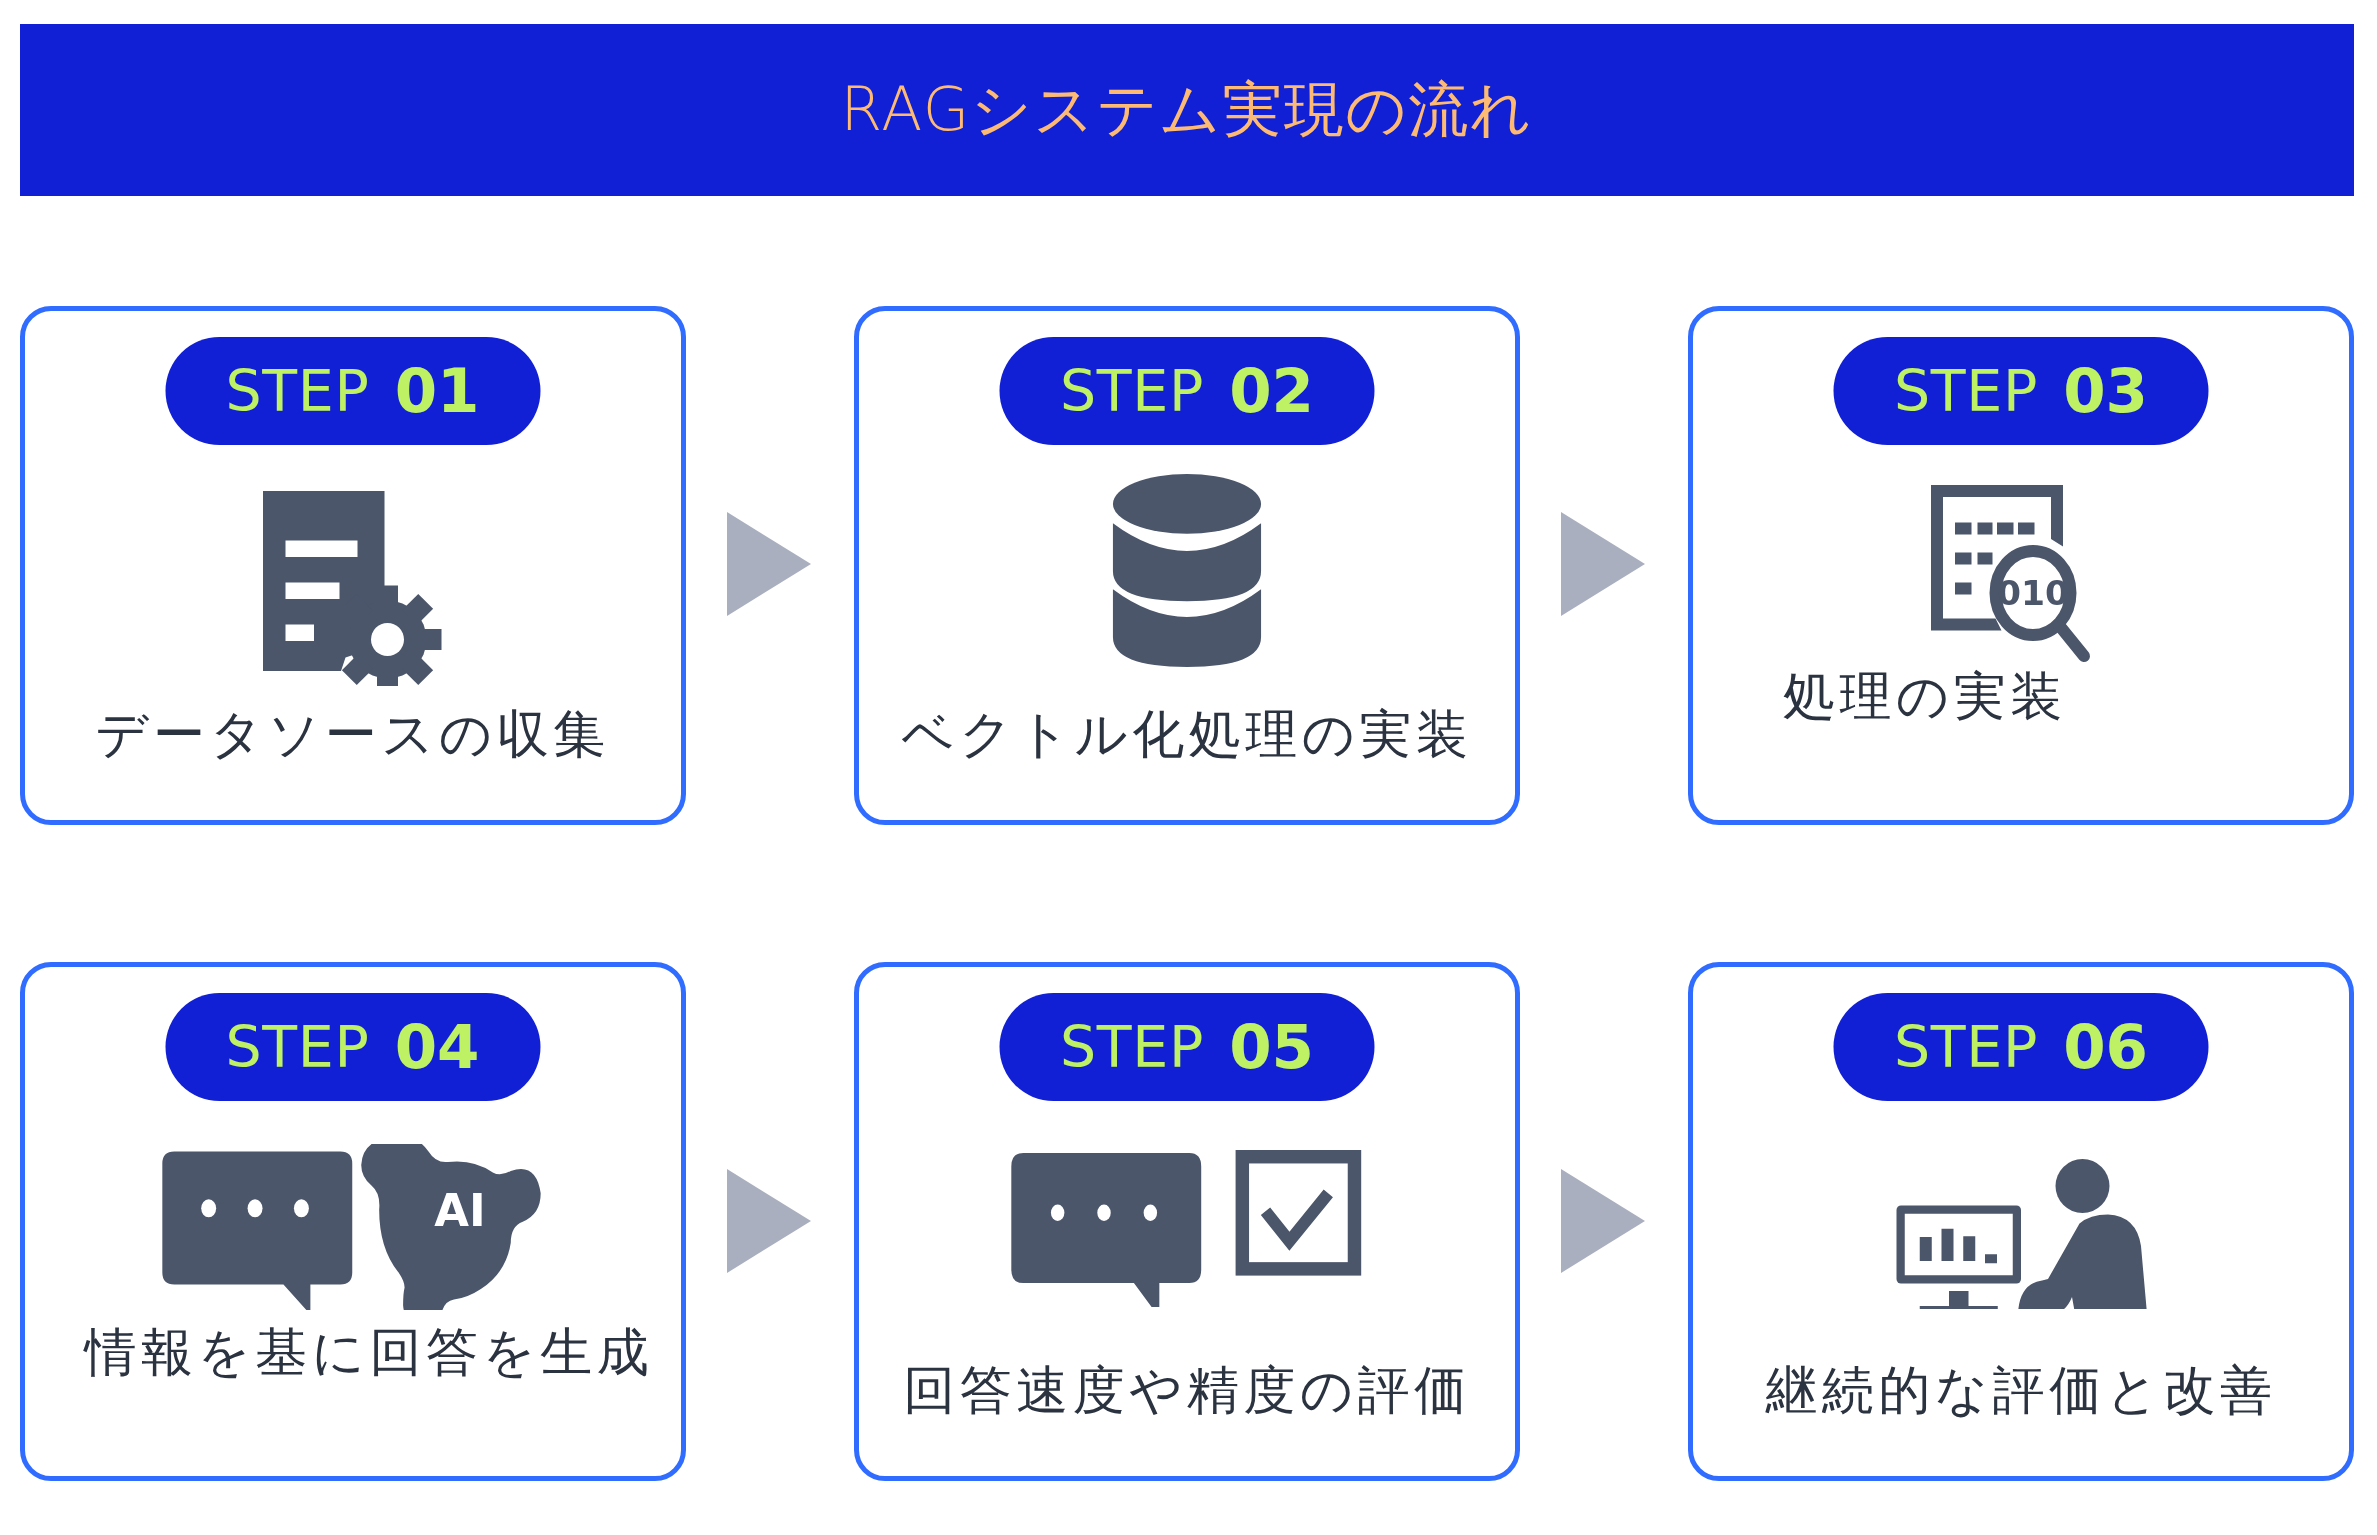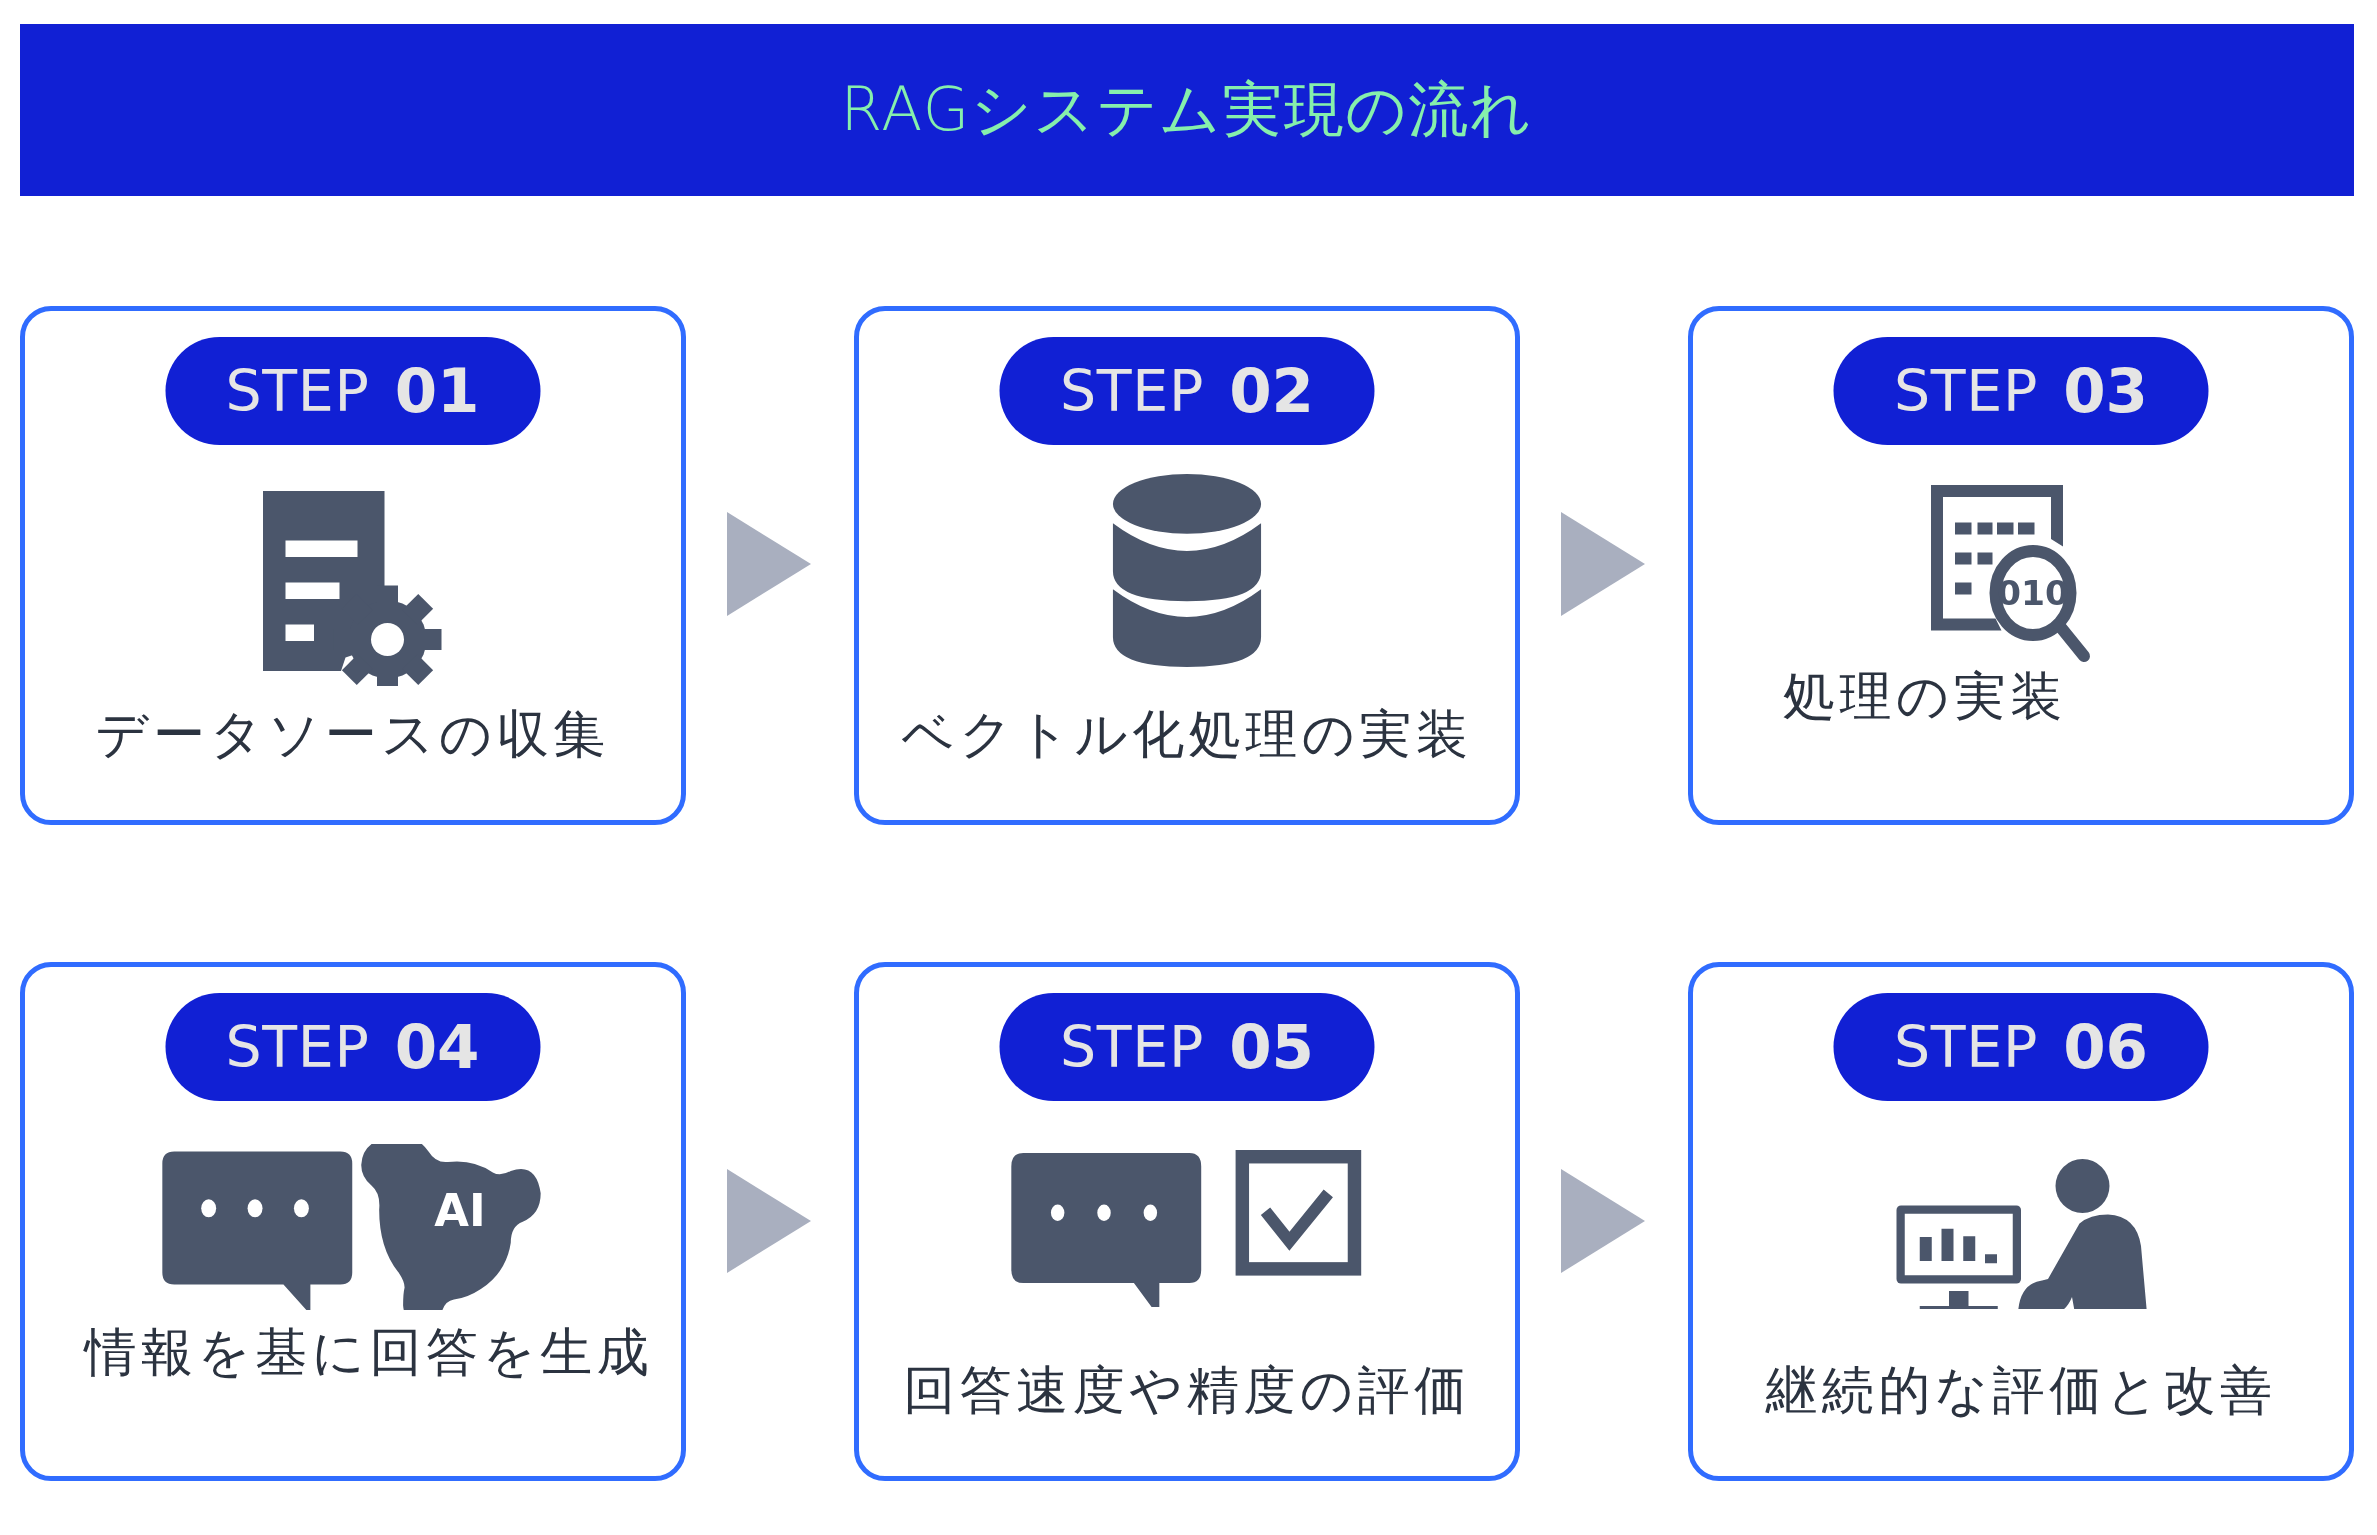--- a/index.html
+++ b/index.html
@@ -1,25 +1,25 @@
 <!DOCTYPE html>
 <html style="font-size:12px"><head>
 <meta charset="utf-8">
 <style>
   html, body { margin:0; padding:0; background:#ffffff; }
   body { width:2377px; height:1536px; position:relative; overflow:hidden;
          font-family:"DejaVu Sans","Liberation Sans",sans-serif; }
   .header { position:absolute; left:19.5px; top:24px; width:2334px; height:172px;
             background:#1120d4; display:flex; align-items:center; justify-content:center; }
-  .header-title { color:#86efac; font-size:60px; font-weight:300; letter-spacing:1.5px; }
+  .header-title { color:#fdba74; font-size:60px; font-weight:300; letter-spacing:1.5px; }
   .card { position:absolute; width:656px; height:509px; border:5.2px solid #306cff;
           border-radius:31px; background:#fff; box-sizing:content-box; }
   .badge { position:absolute; left:50%; top:25.5px; transform:translateX(-50%);
            width:375px; height:108px; border-radius:54px; background:#1120d4;
-           display:flex; align-items:center; justify-content:center; color:#e5e5e5; }
+           display:flex; align-items:center; justify-content:center; color:#bef264; }
   .badge-label { font-size:57px; font-weight:400; letter-spacing:0.7px; }
   .badge-num { font-size:61px; font-weight:700; margin-left:25px; }
   .icon { position:absolute; left:50%; transform:translateX(-50%); }
   .caption { position:absolute; left:0; right:0; color:#2b3340; font-size:52px;
              font-weight:300; letter-spacing:4.5px; text-align:center; line-height:67px; }
   .caption.left { text-align:left; padding-left:90px; }
   .arrow { position:absolute; width:0; height:0; border-top:52px solid transparent;
            border-bottom:52px solid transparent; border-left:84px solid #a9afbf; }
 </style>
 </head>

